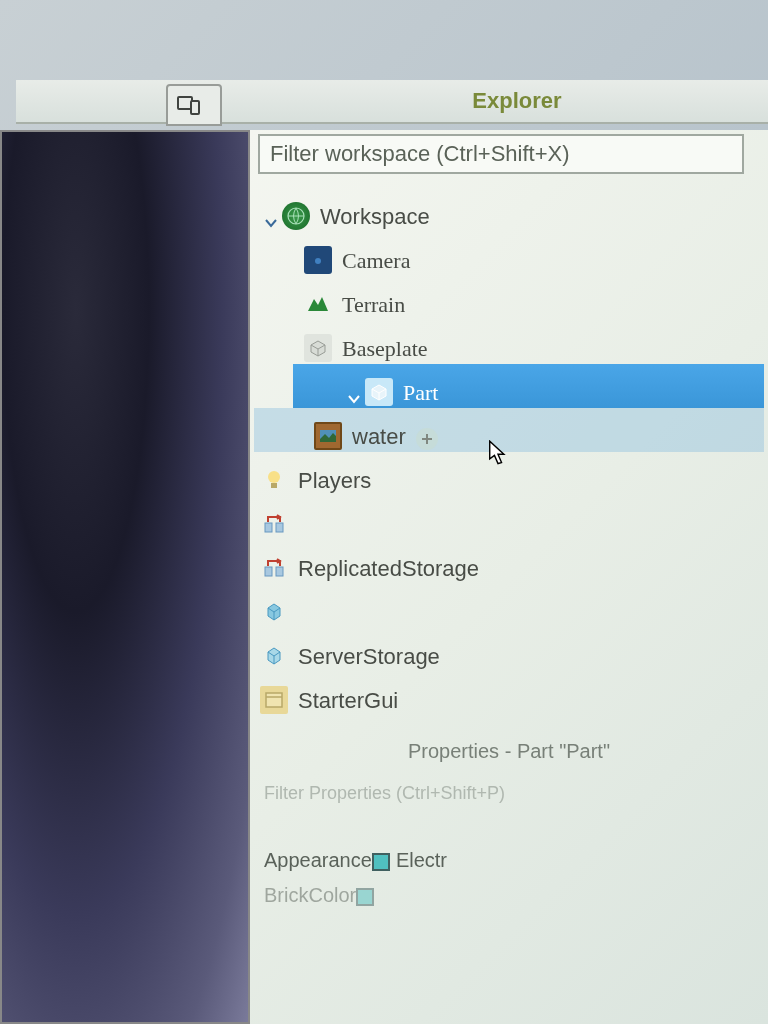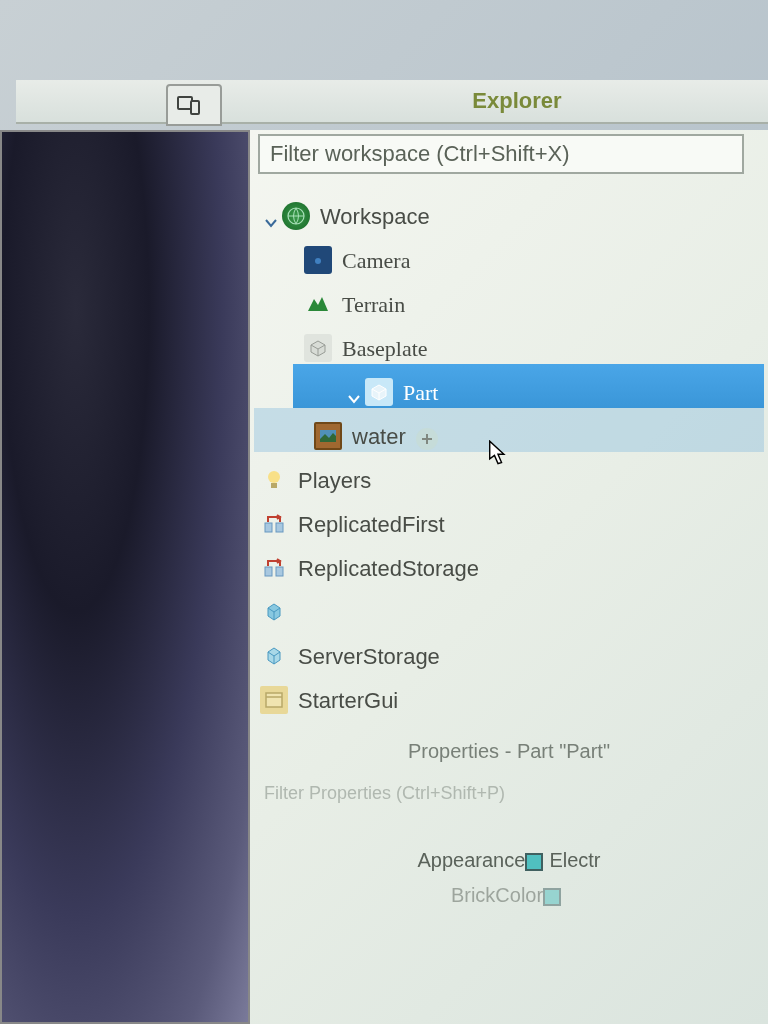--- a/index.html
+++ b/index.html
@@ -131,21 +131,21 @@
   }
   .properties-filter {
     height: 32px;
     font-size: 18px;
     color: #b0b8b0;
     margin-bottom: 32px;
     padding: 4px;
   }
   .prop-section {
     display: flex;
-    justify-content: center;
+    justify-content: flex-start;
     align-items: center;
     font-size: 20px;
     color: #5a625a;
     padding: 6px 4px;
   }
   .swatch {
     width: 18px; height: 18px;
     border: 2px solid #406060;
     background: #50c0c0;
     display: inline-block;
@@ -299,21 +299,20 @@
       </div>
 
       <div class="tree-row">
         <span class="icon icon-storage">
           <svg width="22" height="20" viewBox="0 0 22 20">
               <rect x="2" y="9" width="7" height="9" fill="#a8c8e0" stroke="#6898c0"></rect>
               <rect x="13" y="9" width="7" height="9" fill="#a8c8e0" stroke="#6898c0"></rect>
               <path d="M5 8 V3 H17 V8 M14 5 L17 3 L14 1" fill="none" stroke="#c04030" stroke-width="2"></path>
             </svg>
         </span>
-        <span>ReplicatedFirst</span>
       </div>
 
       <div class="tree-row">
         <span class="icon icon-storage">
           <svg width="22" height="20" viewBox="0 0 22 20">
               <rect x="2" y="9" width="7" height="9" fill="#a8c8e0" stroke="#6898c0"></rect>
               <rect x="13" y="9" width="7" height="9" fill="#a8c8e0" stroke="#6898c0"></rect>
               <path d="M5 8 V3 H17 V8 M14 5 L17 3 L14 1" fill="none" stroke="#c04030" stroke-width="2"></path>
             </svg>
         </span>

